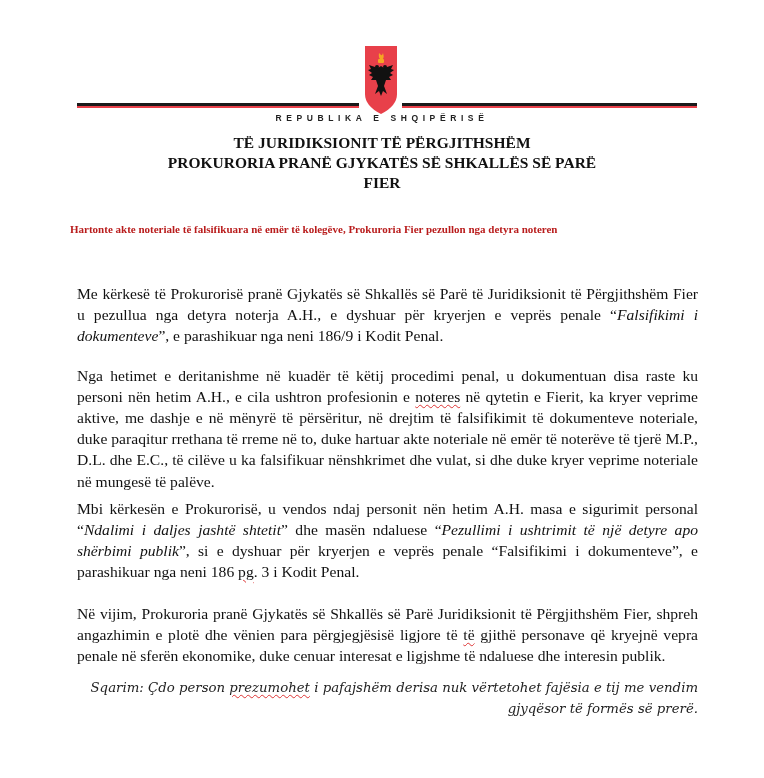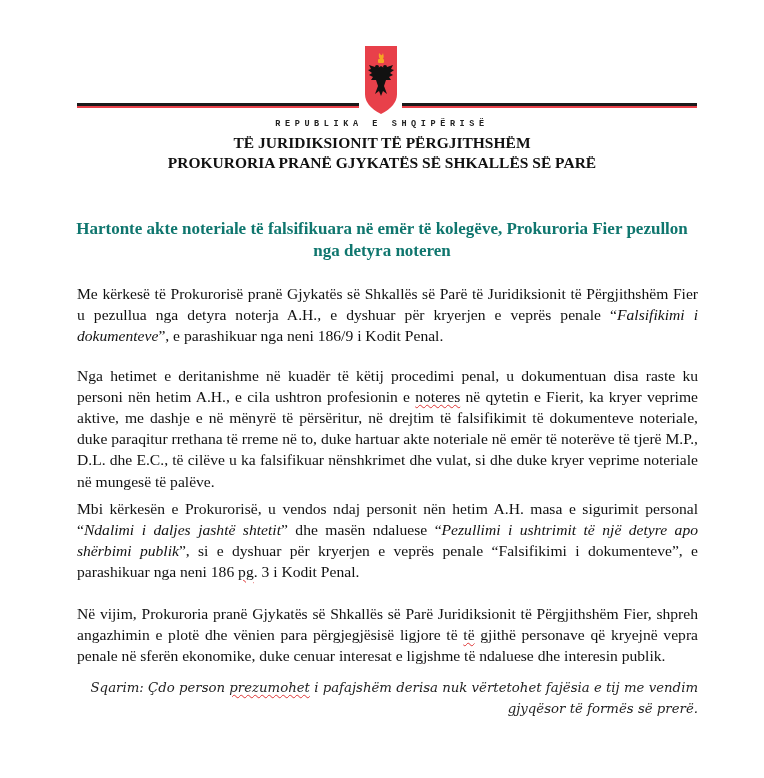--- a/index.html
+++ b/index.html
@@ -10,30 +10,30 @@
     .header { position: absolute; left: 0; top: 0; width: 764px; height: 130px; }
     .rule-left, .rule-right { position: absolute; top: 103px; height: 5px; }
     .rule-left { left: 77px; width: 282px; }
     .rule-right { left: 402px; width: 295px; }
     .rule-black { height: 3px; background: #1a1a1a; }
     .rule-red { height: 2px; background: #e8404a; }
     .emblem { position: absolute; left: 361px; top: 44px; width: 40px; height: 72px; }
     .emblem svg { display: block; }
     .republic {
       position: absolute; left: 0; width: 764px; top: 113px; text-align: center;
-      font-family: Liberation Mono, monospace; font-weight: bold; font-size: 8.5px;
-      letter-spacing: 4.6px; color: #222; margin-top: 6px;
+      font-family: Liberation Sans, sans-serif; font-weight: bold; font-size: 8.5px;
+      letter-spacing: 4.6px; color: #222;
     }
     .institution {
       position: absolute; left: 0; width: 764px; top: 133px; text-align: center;
       font-weight: bold; font-size: 15.5px; line-height: 20px; color: #111;
     }
     .headline {
-      position: absolute; left: 70px; width: 624px; top: 218px; text-align: center;
-      font-weight: bold; font-size: 17px; line-height: 22px; color: #0f766e;
+      position: absolute; left: 70px; width: 624px; top: 218px; text-align: left;
+      font-weight: bold; font-size: 11px; line-height: 22px; color: #b91c1c;
     }
     .body {
       position: absolute; left: 77px; width: 621px; top: 283px;
       font-size: 15.6px; line-height: 21.2px; text-align: justify; color: #111;
     }
     .body p { margin: 0 0 18px 0; }
     .body p.p2 { margin-bottom: 6px; }
     .body p.p3 { margin-bottom: 20px; }
     .body p.p4 { margin-bottom: 11px; }
     .spell { text-decoration: underline wavy #d33; text-decoration-thickness: 1px; text-underline-offset: 2px; }
@@ -63,20 +63,21 @@
       <circle cx="16" cy="23" r="2" fill="#111"></circle>
       <circle cx="24" cy="23" r="2" fill="#111"></circle>
     </svg>
   </div>
   <div class="republic">REPUBLIKA E SHQIPËRISË</div>
 </div>
 
 <div class="institution">
   <div>TË JURIDIKSIONIT TË PËRGJITHSHËM</div>
   <div>PROKURORIA PRANË GJYKATËS SË SHKALLËS SË PARË</div>
+  <div>FIER</div>
 </div>
 
 <div class="headline">Hartonte akte noteriale të falsifikuara në emër të kolegëve, Prokuroria Fier pezullon nga detyra noteren</div>
 
 <div class="body">
   <p class="p1"><span>Me kërkesë të Prokurorisë pranë Gjykatës së Shkallës së Parë të Juridiksionit të Përgjithshëm Fier u pezullua nga detyra noterja A.H., e dyshuar për kryerjen e veprës penale “</span><i>Falsifikimi i dokumenteve</i><span>”, e parashikuar nga neni 186/9 i Kodit Penal.</span></p>
 
   <p class="p2"><span>Nga hetimet e deritanishme në kuadër të këtij procedimi penal, u dokumentuan disa raste ku personi nën hetim A.H., e cila ushtron profesionin e </span><span class="spell">noteres</span><span> në qytetin e Fierit, ka kryer veprime aktive, me dashje e në mënyrë të përsëritur, në drejtim të falsifikimit të dokumenteve noteriale, duke paraqitur rrethana të rreme në to, duke hartuar akte noteriale në emër të noterëve të tjerë M.P., D.L. dhe E.C., të cilëve u ka falsifikuar nënshkrimet dhe vulat, si dhe duke kryer veprime noteriale në mungesë të palëve.</span></p>
 
   <p class="p3"><span>Mbi kërkesën e Prokurorisë, u vendos ndaj personit nën hetim A.H. masa e sigurimit personal “</span><i>Ndalimi i daljes jashtë shtetit</i><span>” dhe masën ndaluese “</span><i>Pezullimi i ushtrimit të një detyre apo shërbimi publik</i><span>”, si e dyshuar për kryerjen e veprës penale “Falsifikimi i dokumenteve”, e parashikuar nga neni 186 </span><span class="spell">pg</span><span>. 3 i Kodit Penal.</span></p>

